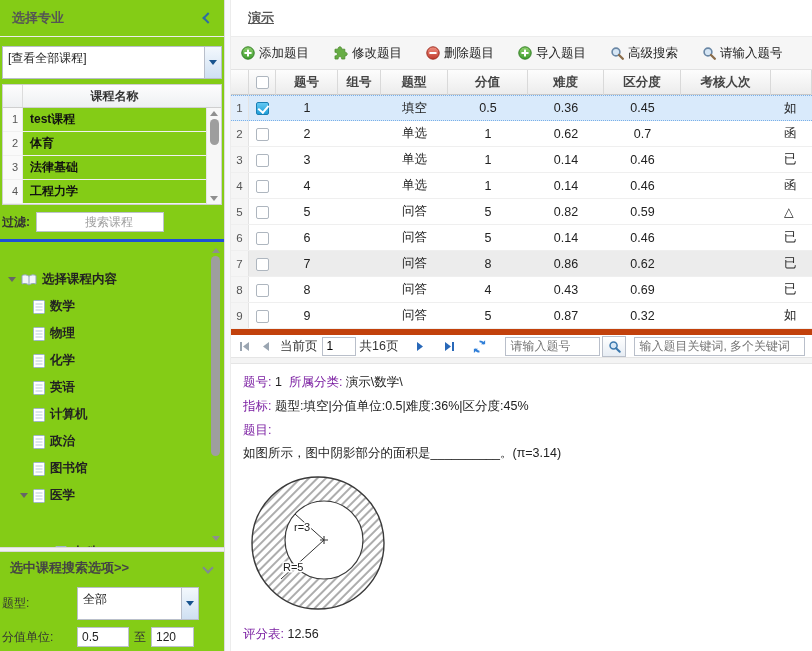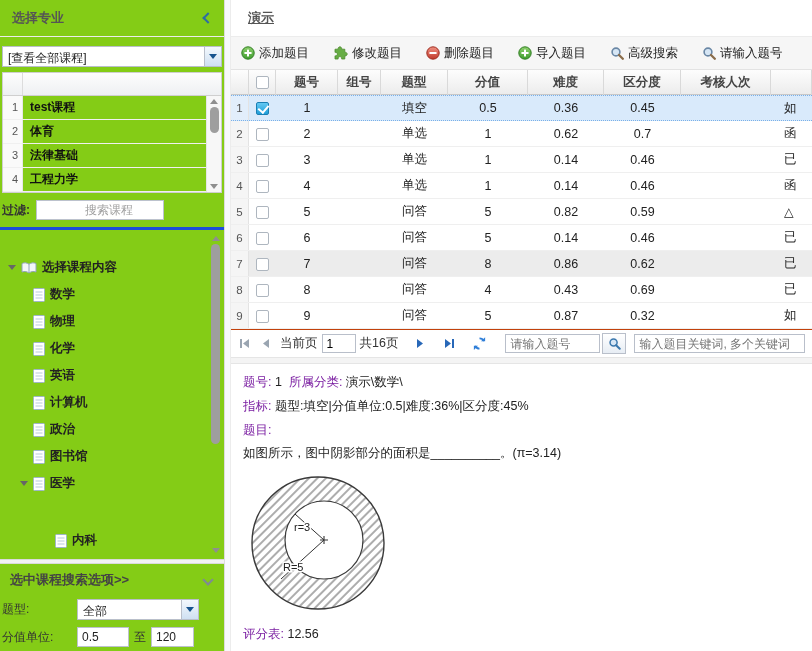--- a/index.html
+++ b/index.html
@@ -6,21 +6,21 @@
   html,body { width:812px; height:651px; overflow:hidden; }
   body { font-family:"Liberation Sans","DejaVu Sans",sans-serif; font-size:12px; color:#333; background:#fff; }
   .app { display:flex; width:812px; height:651px; }
 
   
   .left-panel { width:225px; min-width:225px; background:#84cc16; display:flex; flex-direction:column; border-right:1px solid #dcdcdc; }
   .v-splitter { width:6px; background:#f7f9fc; border-right:1px solid #ececec; }
   .lp-header { height:37px; min-height:37px; display:flex; align-items:center; justify-content:space-between; padding:0 12px; font-size:13px; font-weight:bold; color:#555; border-bottom:1px solid #ececec; }
   .chev-left { width:8px; height:8px; border-left:2px solid #2e6da4; border-bottom:2px solid #2e6da4; transform:rotate(45deg); cursor:pointer; }
   .chev-down { width:8px; height:8px; border-left:2px solid #7f8a95; border-bottom:2px solid #7f8a95; transform:rotate(-45deg); cursor:pointer; }
-  .combo { display:flex; height:21px; border:1px solid #b9bfca; background:#fff; }
+  .combo { display:flex; height:33px; border:1px solid #b9bfca; background:#fff; }
   .combo.course { margin:9px 2px 5px 2px; }
   .combo-value { flex:1; padding:3px 5px; color:#222; white-space:nowrap; overflow:hidden; }
   .combo-trigger { width:17px; border-left:1px solid #b9bfca; background:linear-gradient(#f3f8fd,#cfe0f2); display:flex; align-items:center; justify-content:center; cursor:pointer; }
   .tri-down { width:0; height:0; border-left:4px solid transparent; border-right:4px solid transparent; border-top:5px solid #17538e; }
   .course-grid { margin:0 2px; border:1px solid #cfcfcf; }
   .cg-head { display:flex; height:23px; border-bottom:1px solid #cfcfcf; background:linear-gradient(#fdfdfd,#eef0f2); }
   .cg-head .numh { width:20px; border-right:1px solid #dcdcdc; }
   .cg-head .nameh { flex:1; text-align:center; line-height:22px; font-weight:bold; color:#333; }
   .cg-head .sbh { width:15px; }
   .cg-body { display:flex; }
@@ -64,21 +64,21 @@
   .trow { height:26px; border-bottom:1px solid #efefef; background:#fff; cursor:pointer; }
   .trow.hover { background:#ececec; }
   .trow.selected { background:#d9eafb; border-top:1px dotted #7ab0e8; border-bottom:1px dotted #7ab0e8; }
   .cell { text-align:center; color:#222; }
   .cell.rownum { background:#f5f5f5; border-right:1px solid #e3e3e3; color:#555; font-size:11.5px; height:100%; display:flex; align-items:center; justify-content:center; }
   .trow.selected .cell.rownum { background:#e2eefb; }
   .cell.preview { text-align:left; padding-left:13px; white-space:nowrap; overflow:hidden; }
   .cb { width:13px; height:13px; border:1px solid #aeb6bf; border-radius:2px; background:#fff; display:inline-block; position:relative; vertical-align:middle; cursor:pointer; }
   .cb.checked { background:linear-gradient(#63c8f2,#1f9ed9); border-color:#1a7fb4; }
   .cb.checked::after { content:""; position:absolute; left:3px; top:0px; width:5px; height:8px; border-right:2px solid #fff; border-bottom:2px solid #fff; transform:rotate(40deg); }
-  .pager { height:28px; min-height:28px; border-top:1px solid #c2410c; display:flex; align-items:center; padding:0 7px; gap:8px; font-size:12.5px; color:#333; }
+  .pager { height:28px; min-height:28px; border-top:6px solid #c2410c; display:flex; align-items:center; padding:0 7px; gap:8px; font-size:12.5px; color:#333; }
   .pg-btn { display:inline-flex; cursor:pointer; }
   .page-input { width:34px; height:19px; border:1px solid #b9bfca; padding:0 4px; font-size:12px; font-family:inherit; }
   .qno-input { width:95px; }
   .search-btn { width:24px; height:21px; border:1px solid #b9bfca; background:linear-gradient(#ffffff,#e7edf4); display:flex; align-items:center; justify-content:center; cursor:pointer; }
   .kw-input { flex:1; min-width:0; }
   .h-splitter { height:7px; background:#f4f4f4; border-top:1px solid #e5e5e5; border-bottom:1px solid #e5e5e5; }
   .detail { flex:1; padding:9px 12px; overflow:hidden; font-size:12.5px; color:#222; }
   .dline { margin-bottom:5px; line-height:1.5; }
   .plabel { color:#7b1fa2; font-weight:normal; }
   .figure-wrap { margin:3px 0 4px 4px; }
@@ -97,20 +97,21 @@
     <div class="combo course">
       <div class="combo-value">[查看全部课程]</div>
       <div class="combo-trigger">
           <span class="tri-down"></span>
         </div>
     </div>
 
     <div class="course-grid">
       <div class="cg-head">
         <div class="numh"></div>
+        <div class="nameh">课程名称</div>
         <div class="sbh"></div>
       </div>
       <div class="cg-body">
         <div class="cg-rows" id="course-rows">
             <div class="course-row">
               <div class="num">1</div>
               <div class="name">test课程</div>
             </div>
             <div class="course-row">
               <div class="num">2</div>

